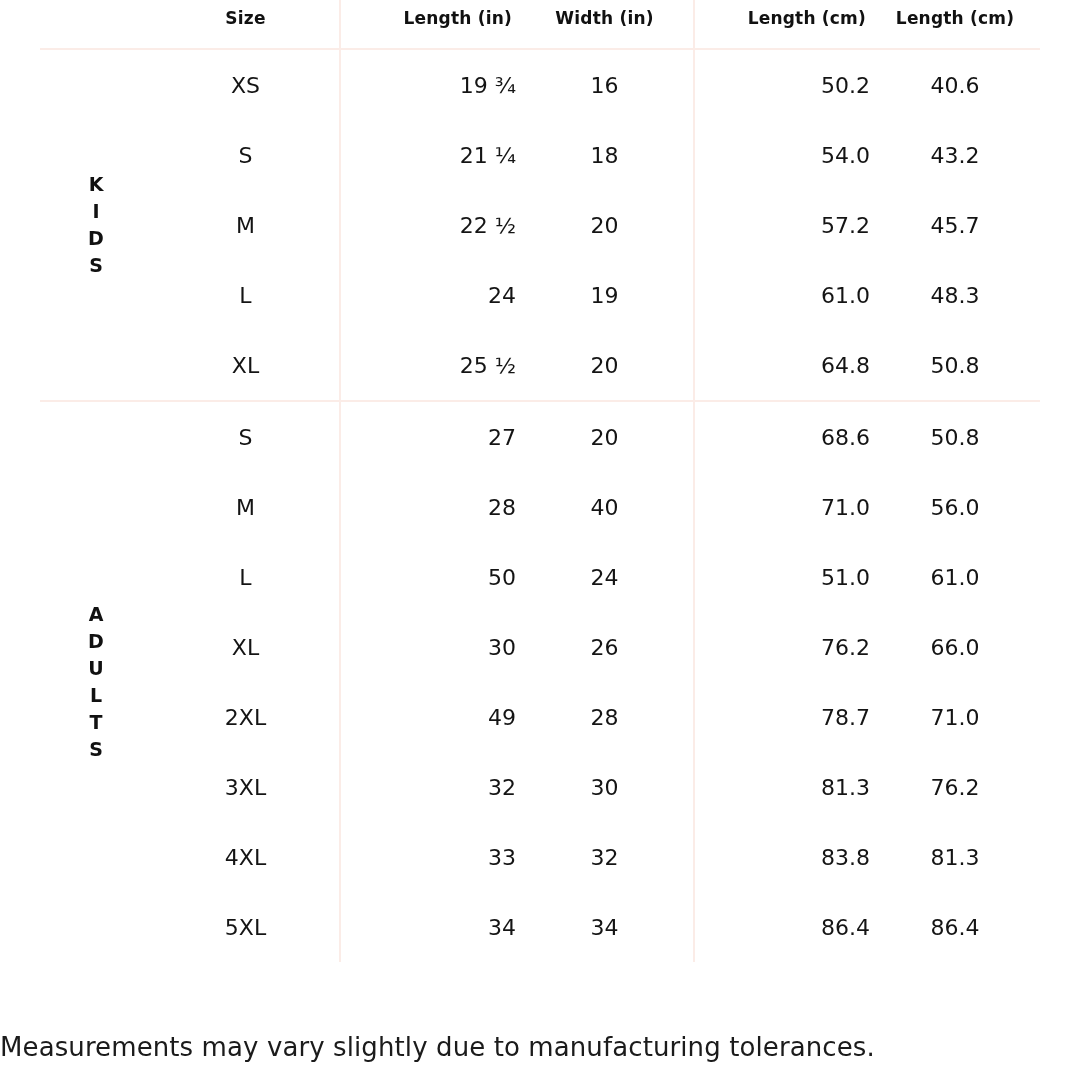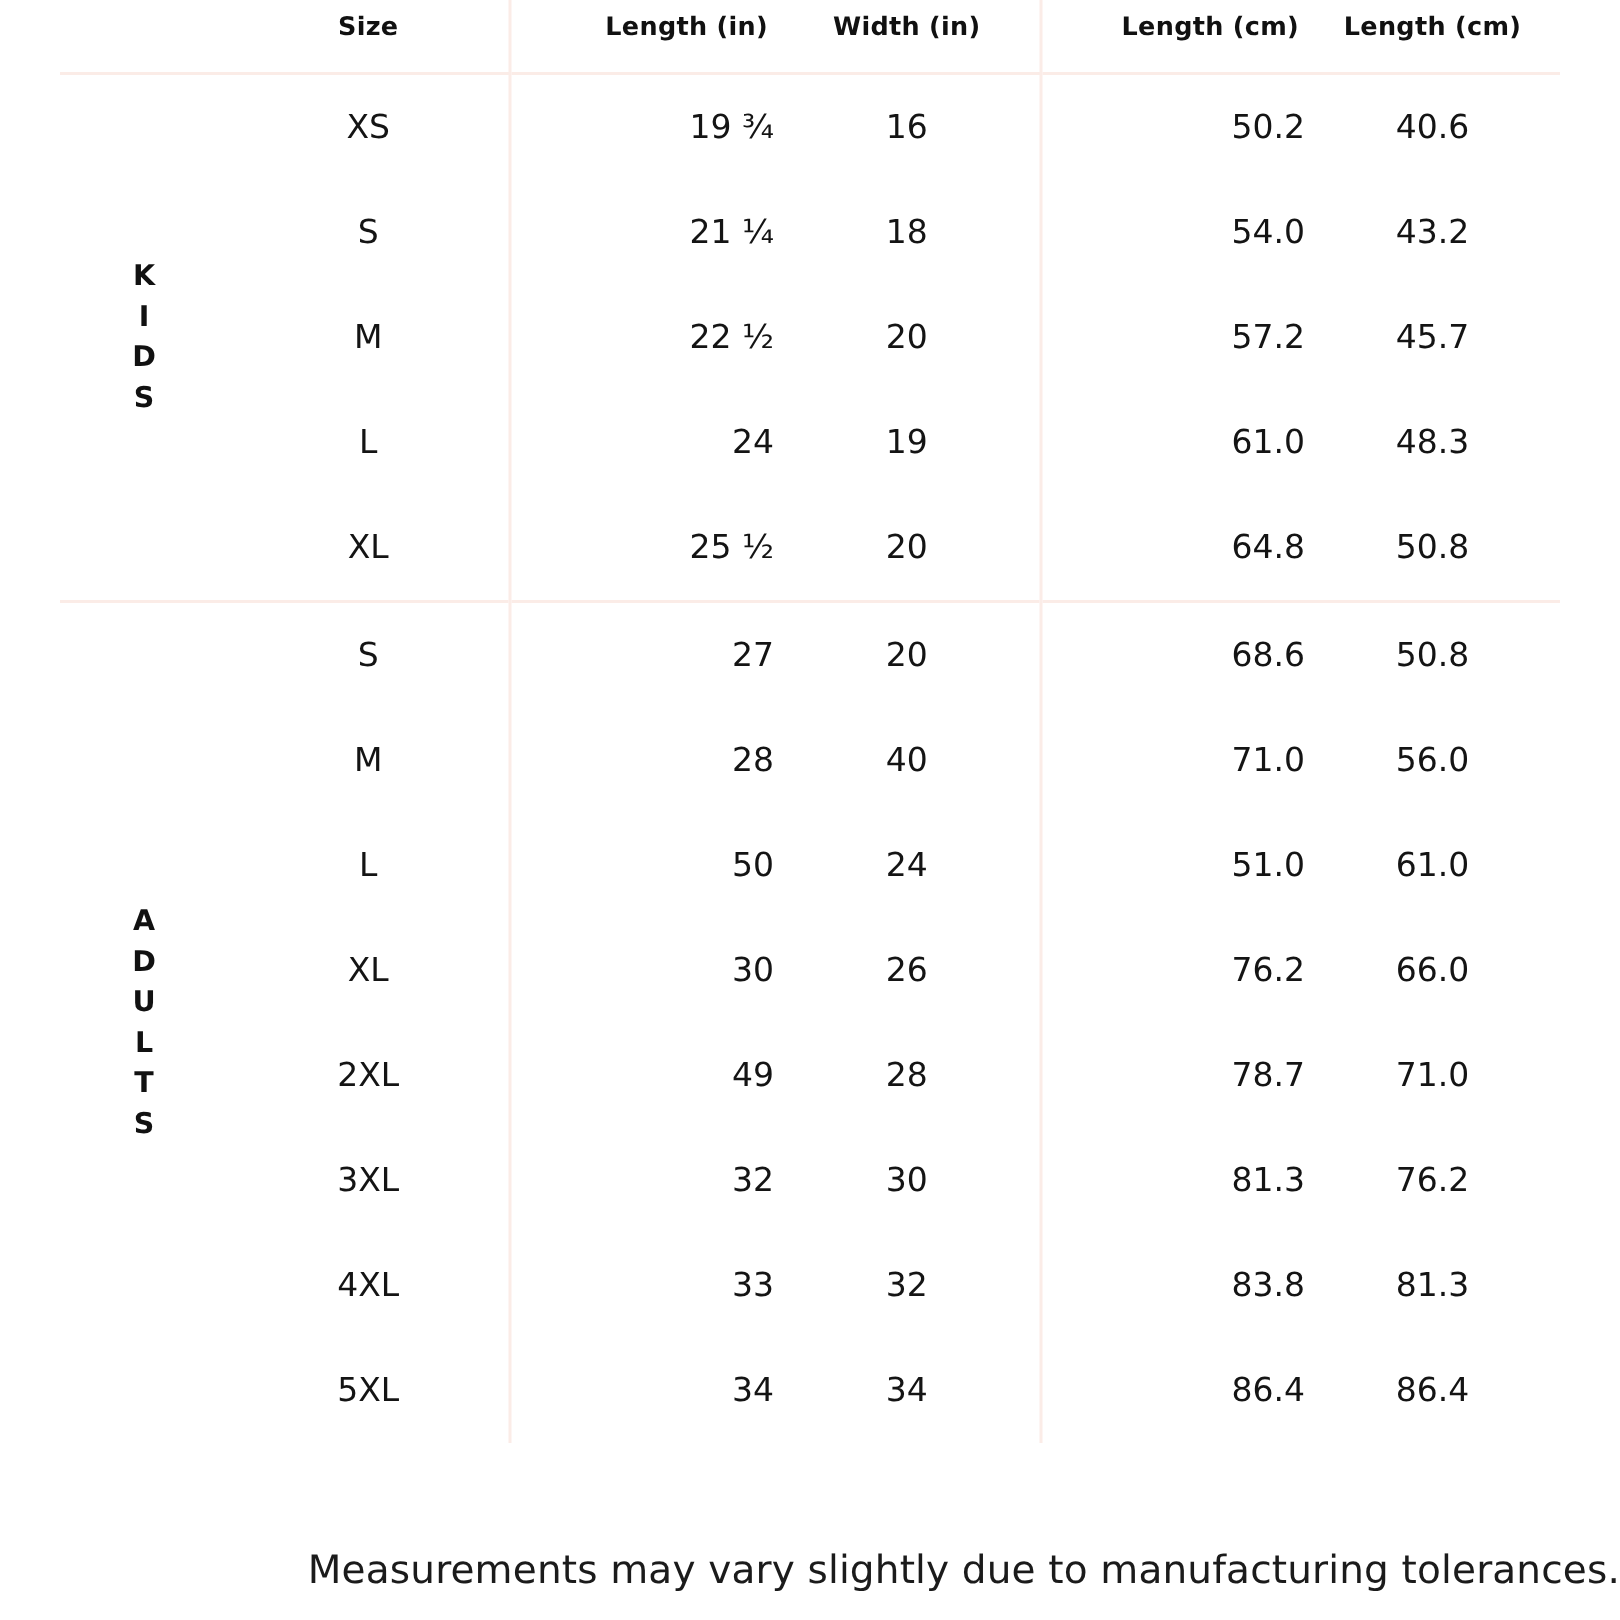--- a/index.html
+++ b/index.html
@@ -89,21 +89,21 @@
   .frac {
     white-space: nowrap;
     margin-left: 12px;
   }
 
   .footnote {
     position: absolute;
     left: 0;
     right: 0;
     bottom: 18px;
-    text-align: right;
+    text-align: left;
     font-size: 26px;
     color: #1b1b1b;
     font-weight: 400;
     letter-spacing: 0.1px;
   }
 </style>
 </head>
 <body>
 
 <div class="sheet">

